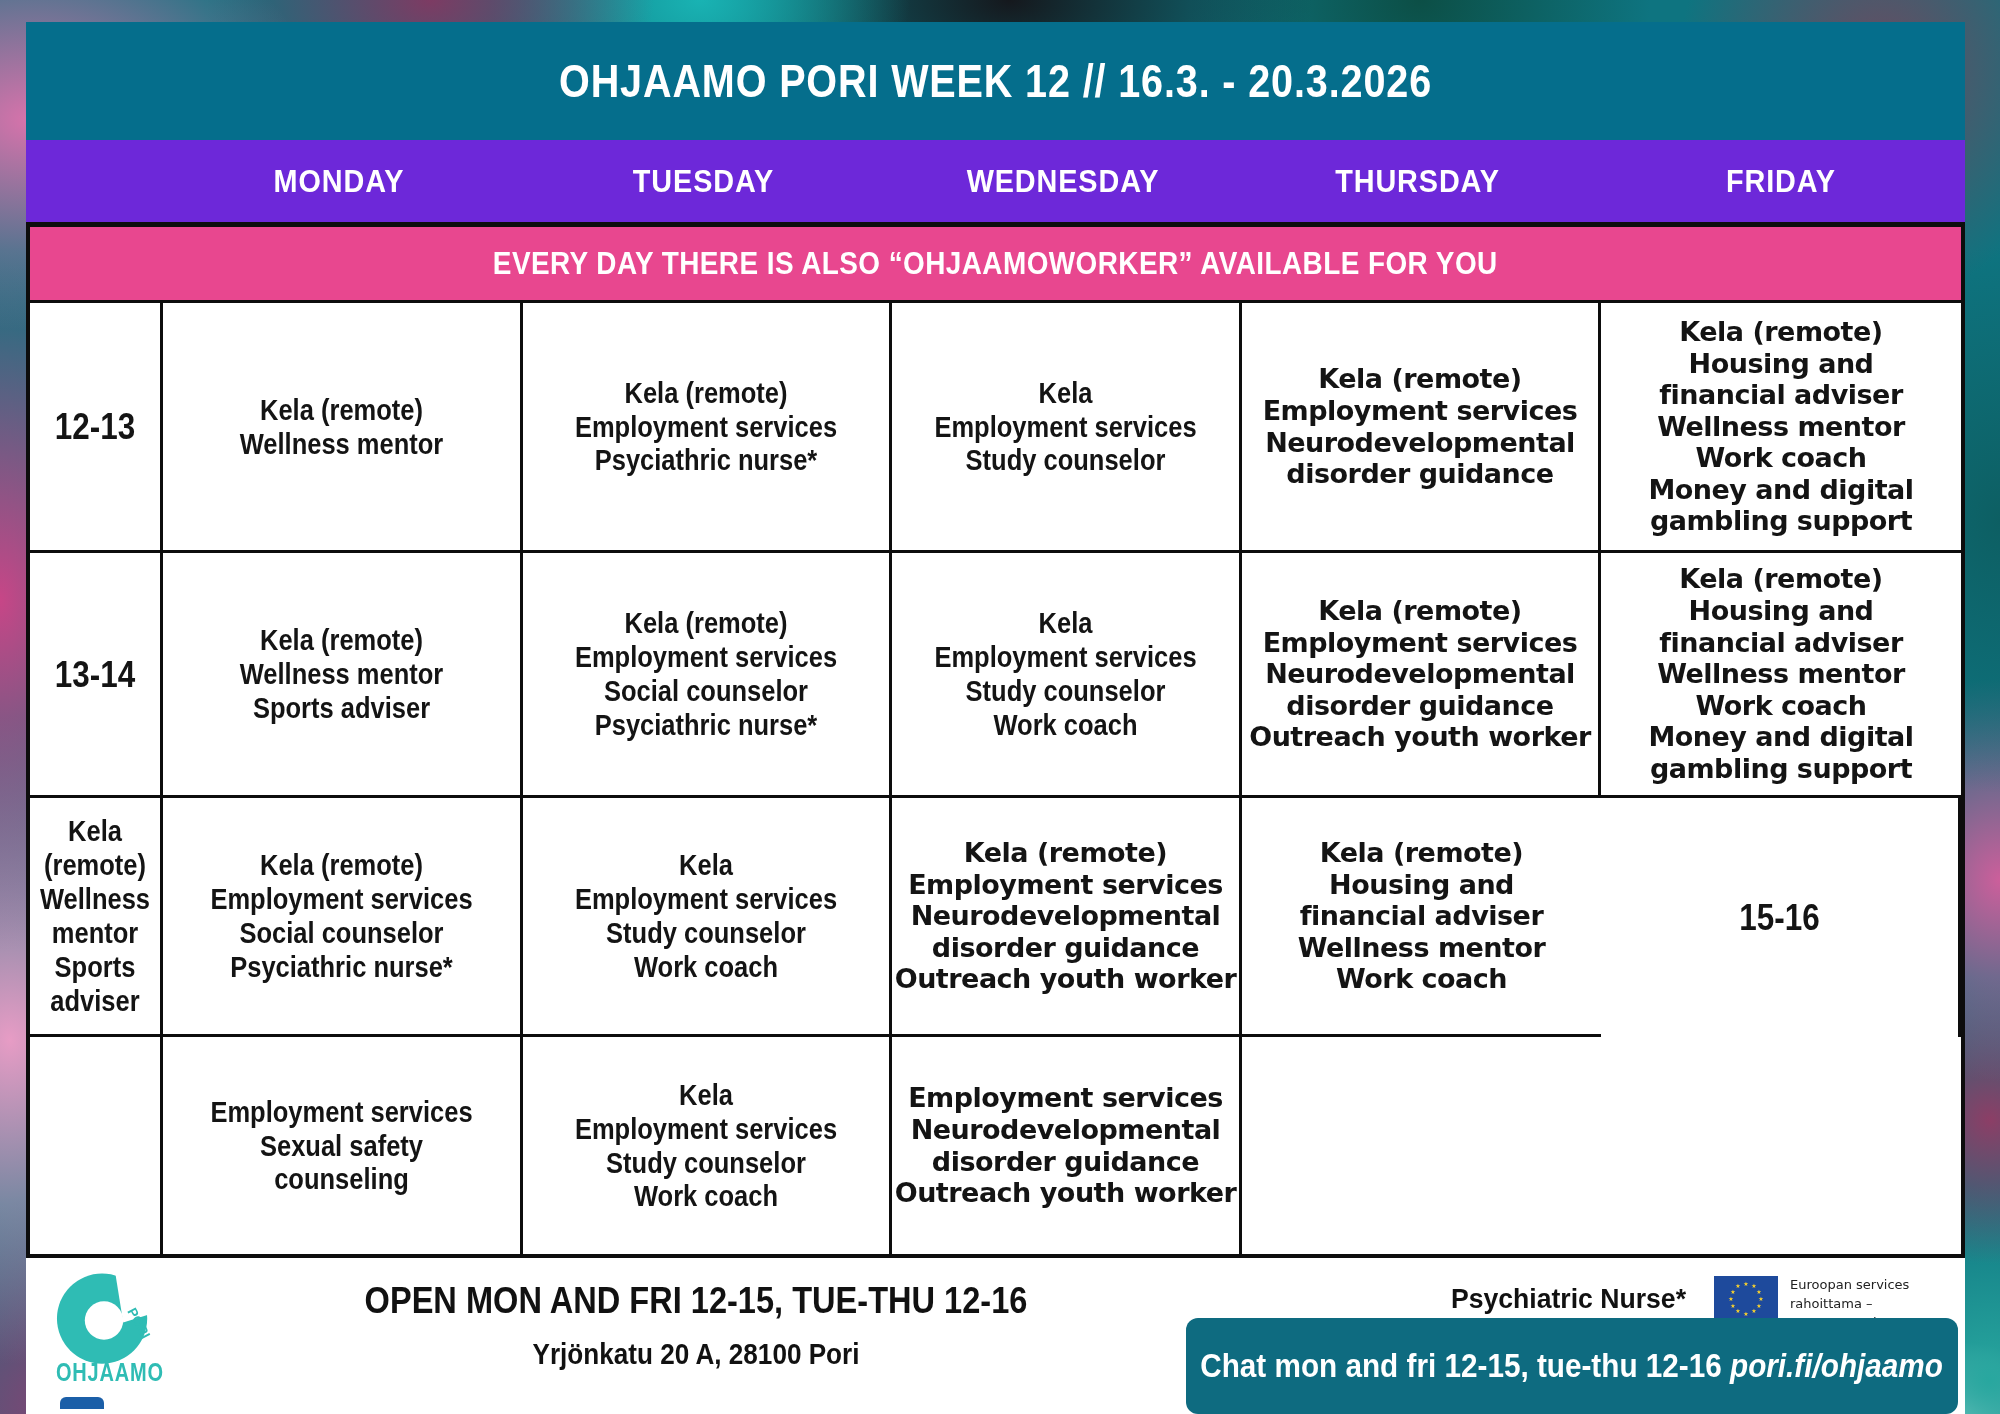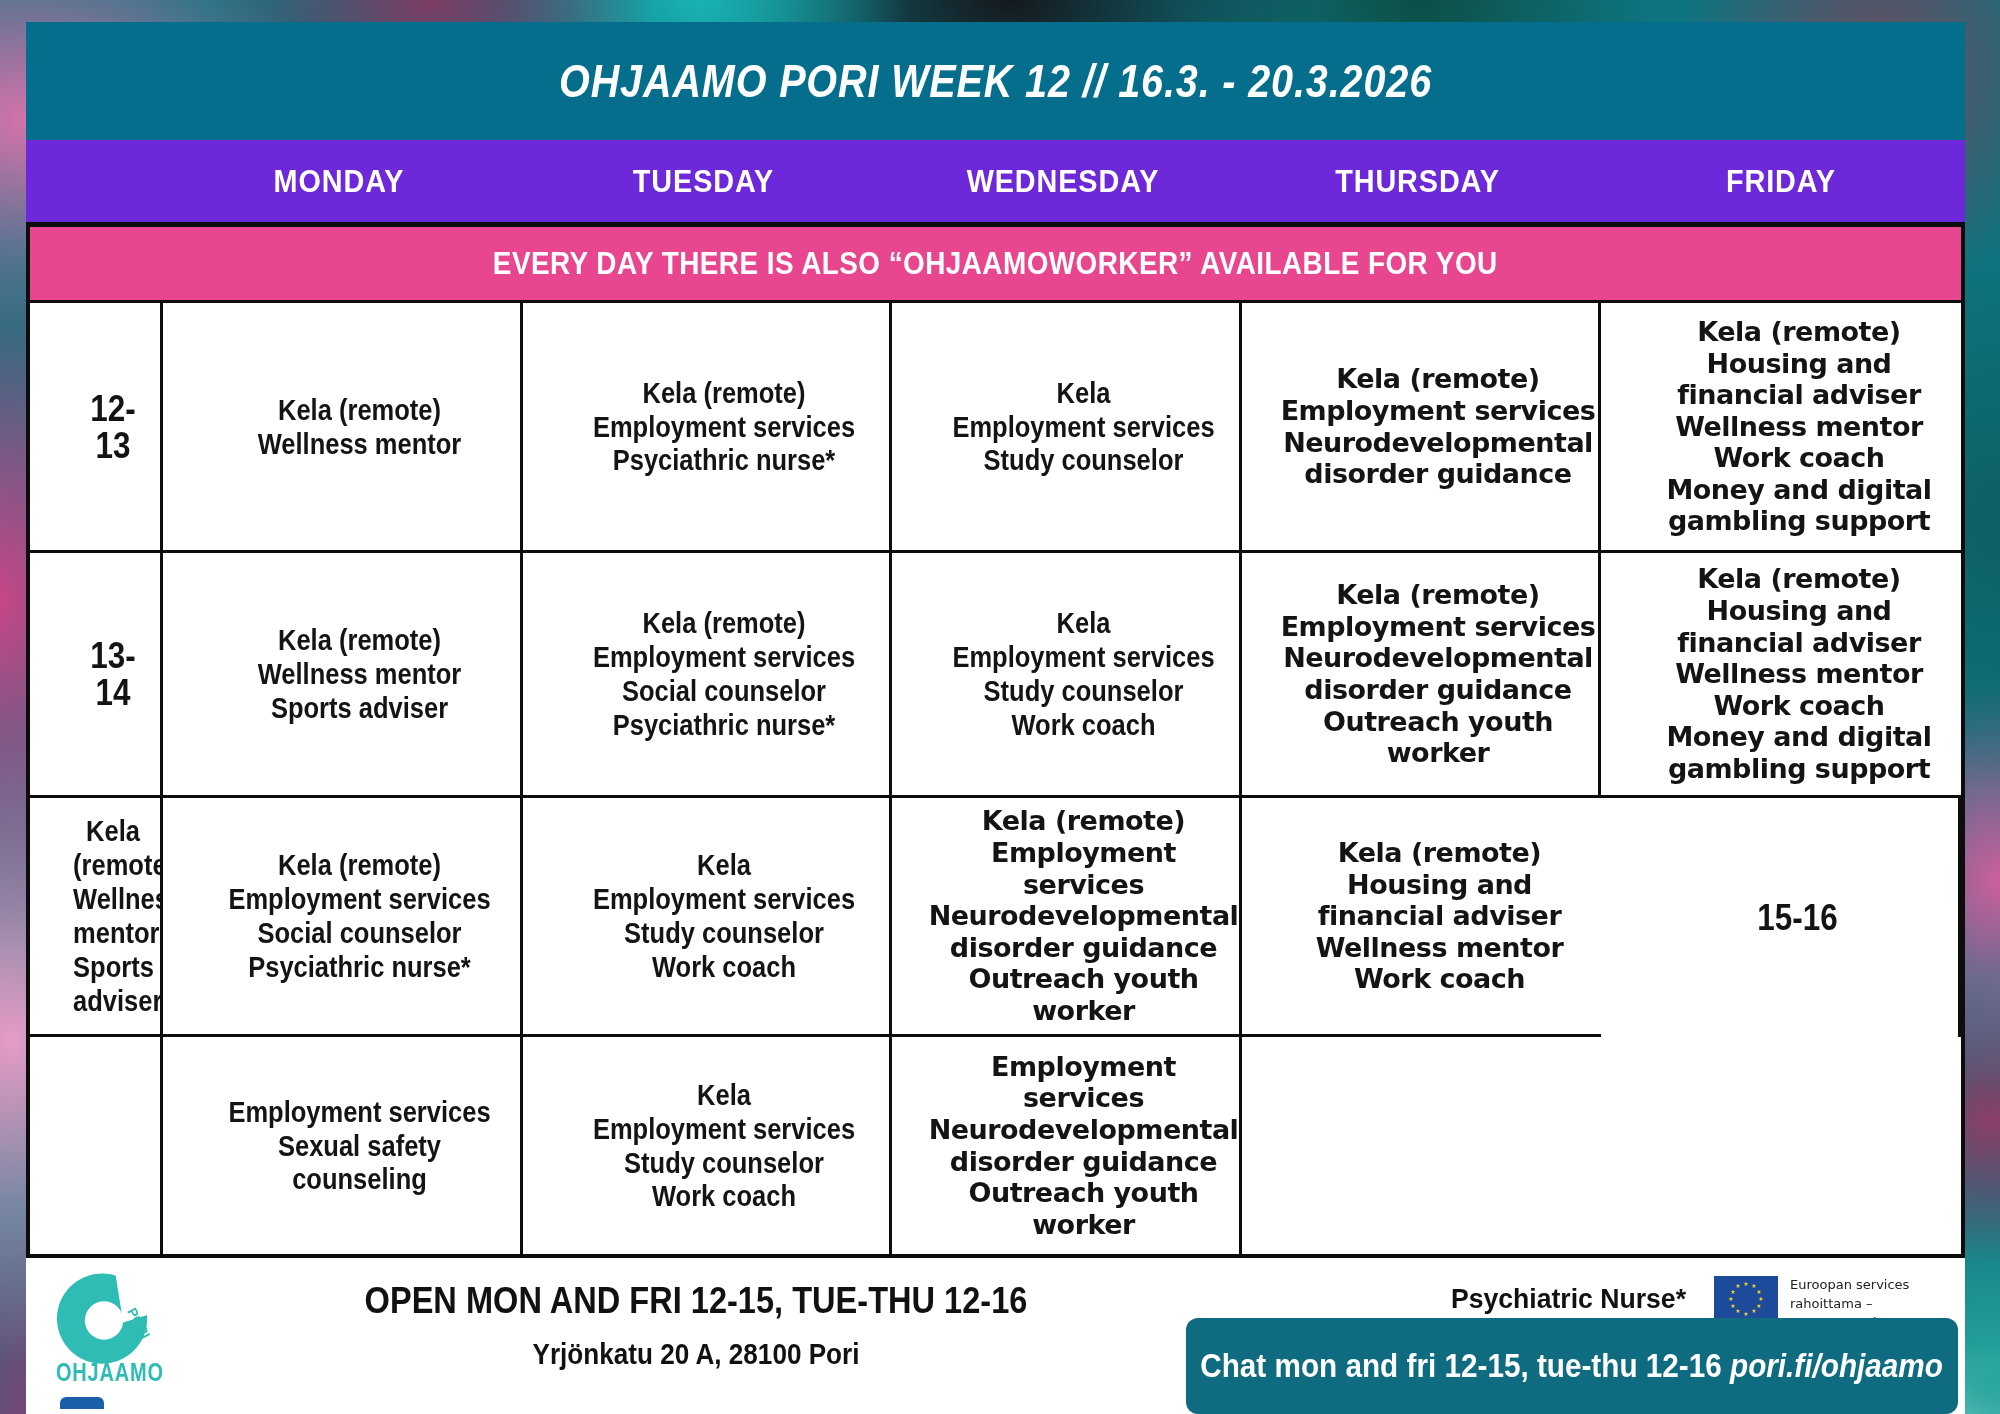--- a/index.html
+++ b/index.html
@@ -18,30 +18,30 @@
       radial-gradient(ellipse 320px 260px at 1420px 0px,  #0c4f46 0%, rgba(12,79,70,0) 72%),
       radial-gradient(ellipse 280px 320px at 1880px 70px, #6d4a60 0%, rgba(109,74,96,0) 72%),
       radial-gradient(ellipse 260px 380px at 2000px 520px,#0d5f63 0%, rgba(13,95,99,0) 72%),
       radial-gradient(ellipse 240px 280px at 2000px 880px,#cc5f9b 0%, rgba(204,95,155,0) 72%),
       radial-gradient(ellipse 200px 200px at 1990px 1120px,#8c3e66 0%, rgba(140,62,102,0) 72%),
       radial-gradient(ellipse 300px 260px at 1990px 1380px,#28a79f 0%, rgba(40,167,159,0) 75%),
       radial-gradient(ellipse 120px 90px  at 1960px 1414px,#e8f4f2 0%, rgba(232,244,242,0) 80%);
   }
   .card{position:absolute;left:26px;top:22px;width:1939px;height:1392px;background:#ffffff;}
   
-  .title-bar{height:118px;background:#056e8c;display:flex;align-items:center;justify-content:center;font-style:italic;}
+  .title-bar{height:118px;background:#056e8c;display:flex;align-items:center;justify-content:center;}
   .title{color:#fff;font-size:46px;font-weight:bold;letter-spacing:1px;transform:scaleX(0.86);white-space:nowrap;}
   .days-row{height:82px;background:#6d28d9;display:grid;grid-template-columns:133px 360px 369px 350px 359px auto;align-items:center;}
   .day-label{color:#fff;font-size:32px;font-weight:bold;text-align:center;transform:scaleX(0.9);letter-spacing:1px;}
   
   .grid-block{border:4px solid #0d0d0d;border-top-width:5px;}
   .banner{height:73px;background:#e8478f;border-bottom:3px solid #0d0d0d;display:flex;align-items:center;justify-content:center;text-align:center;}
   .banner-text{color:#fff;font-size:31px;font-weight:bold;transform:scaleX(0.9);letter-spacing:0.5px;white-space:nowrap;}
   .table{display:grid;grid-template-columns:133px 360px 369px 350px 359px auto;grid-template-rows:250px 245px 239px auto;background:#fff;height:951px;}
-  .tcell{border-right:3px solid #0d0d0d;border-bottom:3px solid #0d0d0d;display:flex;align-items:center;justify-content:center;overflow:hidden;padding-left:36px;}
+  .tcell{border-right:3px solid #0d0d0d;border-bottom:3px solid #0d0d0d;display:flex;align-items:center;justify-content:center;overflow:hidden;}
   .tcell.last-col{border-right:none;}
   .tcell.last-row{border-bottom:none;}
   .cell-text{white-space:pre-line;text-align:center;color:#141414;font-weight:bold;width:100%;}
   .cond{font-family:"Liberation Sans",sans-serif;font-size:30px;line-height:1.13;transform:scaleX(0.85);}
   .wide{font-family:"DejaVu Sans",sans-serif;font-size:27px;line-height:1.17;letter-spacing:-0.5px;}
   .time-text{font-size:37px;line-height:1;transform:scaleX(0.85);}
   
   .footer{position:relative;height:147px;background:#fff;}
   .logo{position:absolute;left:30px;top:14px;width:96px;height:122px;}
   .logo-word{position:absolute;left:18px;top:100px;width:120px;text-align:center;color:#2fbcb4;font-size:25px;font-weight:bold;transform:scaleX(0.8);letter-spacing:1px;}

